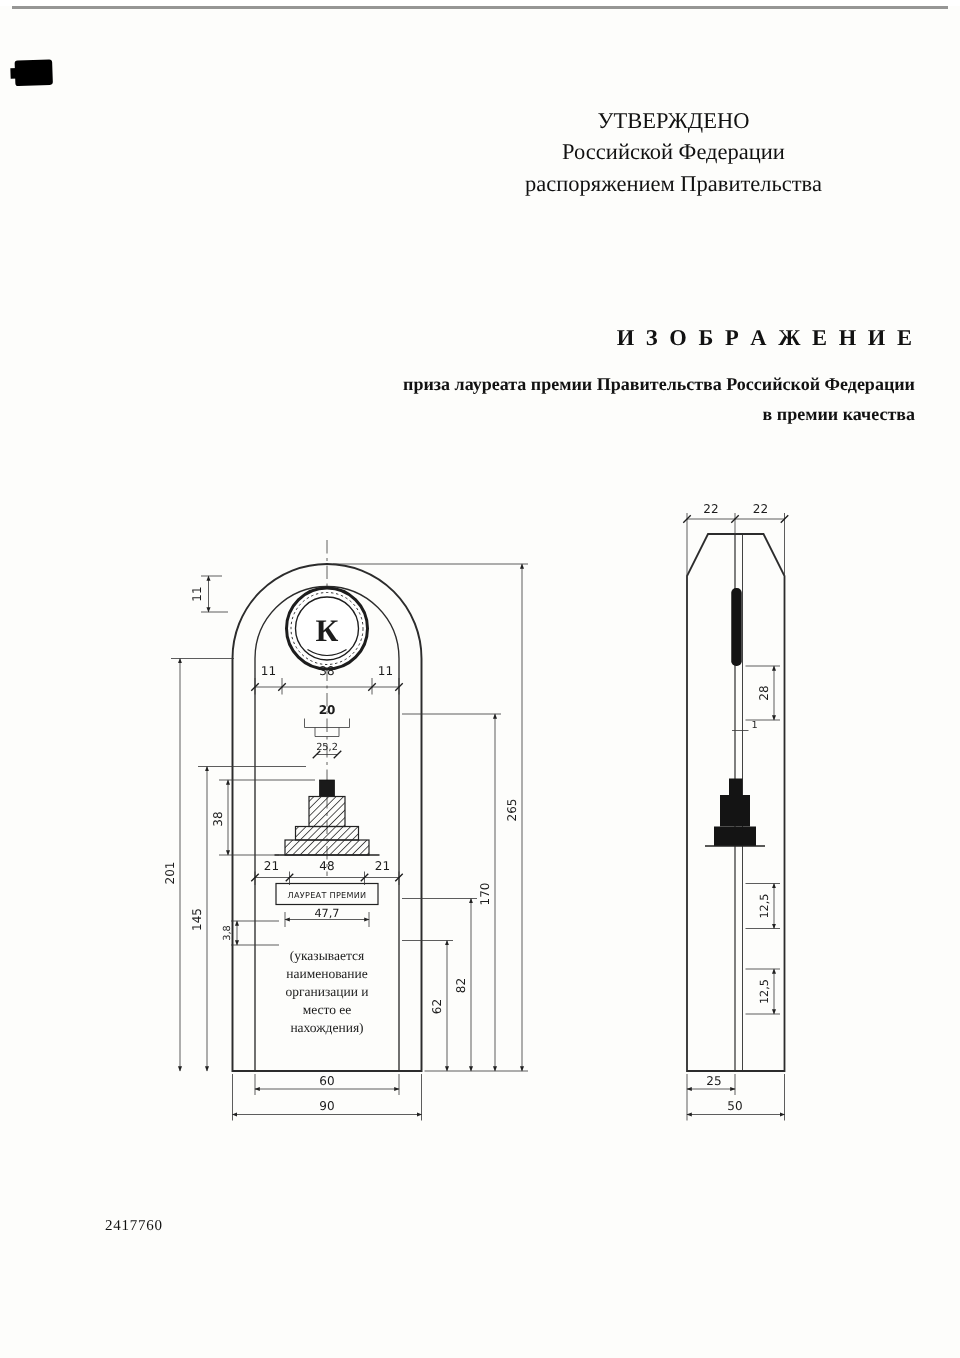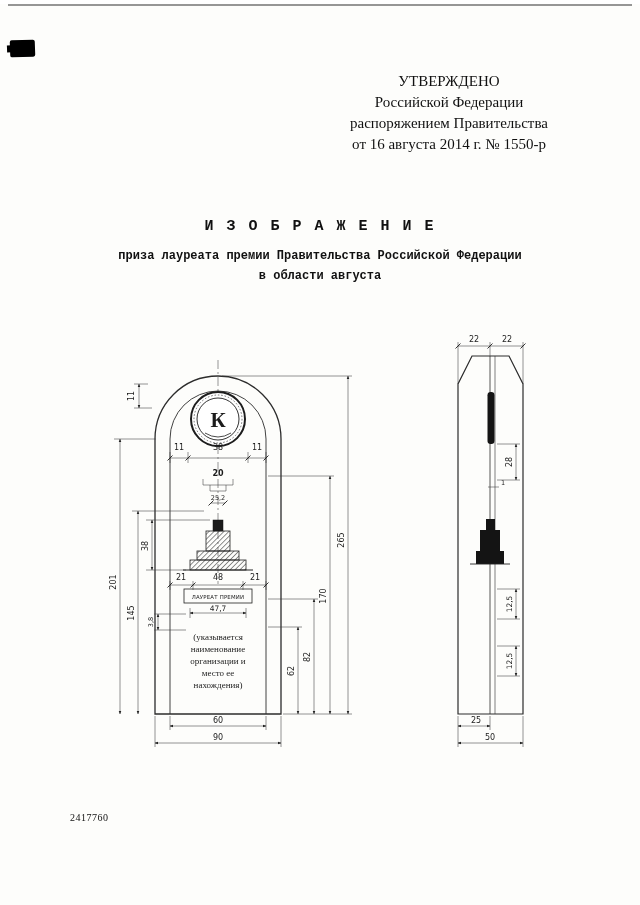--- a/index.html
+++ b/index.html
@@ -4,21 +4,21 @@
 <style>
   html,body{margin:0;padding:0;background:#ffffff;}
   .page{position:relative;width:640px;height:905px;background:#fdfdfb;overflow:hidden;
         font-family:"Liberation Serif",serif;color:#111;margin:4px auto;}
   .scanline{position:absolute;top:0;left:8px;width:624px;height:1.5px;background:#6a6a6a;opacity:.7;}
   .blot{position:absolute;left:10px;top:36px;width:25px;height:17px;background:#000;
         border-radius:2px;transform:rotate(-2deg);}
   .blot:after{content:"";position:absolute;left:-3px;top:5px;width:5px;height:7px;background:#000;}
   .approval{position:absolute;top:67px;right:70px;width:242px;text-align:center;
             font-size:15px;line-height:21px;}
-  .title{position:absolute;top:214px;left:30px;right:30px;text-align:center;font-family:Liberation Mono, monospace;}
+  .title{position:absolute;top:214px;left:30px;right:30px;text-align:right;}
   .title .t1{font-weight:bold;font-size:15px;letter-spacing:2px;}
   .title .t2{font-weight:bold;font-size:12px;line-height:20px;margin-top:11px;}
   .docnum{position:absolute;left:70px;top:808px;font-size:10px;letter-spacing:.5px;text-align:right;}
   .drawing{position:absolute;top:330px;left:0;}
   .drawing text{font-family:"DejaVu Sans",sans-serif;font-size:8px;fill:#1c1c1c;stroke:none;}
   .drawing .sm{font-size:6.5px;}
   .drawing .md{font-size:7.5px;}
   .drawing .plq{font-size:5.4px;letter-spacing:.2px;}
   .drawing .org{font-family:"Liberation Serif",serif;font-size:9px;}
   .drawing .emb{font-family:"Liberation Serif",serif;font-size:21px;font-weight:bold;}
@@ -31,28 +31,27 @@
 
 <div class="page">
 
   <div class="scanline"></div>
   <div class="blot"></div>
 
   <div class="approval">
     <div>УТВЕРЖДЕНО</div>
     <div>Российской Федерации</div>
     <div>распоряжением Правительства</div>
-    <div>от 16 августа 2014 г. № 1550-р</div>
   </div>
 
   <div class="title">
     <div class="t1">И З О Б Р А Ж Е Н И Е</div>
     <div class="t2">
       <div>приза лауреата премии Правительства Российской Федерации</div>
-      <div>в области августа</div>
+      <div>в премии качества</div>
     </div>
   </div>
 
   <svg class="drawing" width="640" height="440" viewBox="0 0 640 440" xmlns="http://www.w3.org/2000/svg">
     <defs>
       <pattern id="hatch" width="3.5" height="3.5" patternUnits="userSpaceOnUse" patternTransform="rotate(45)">
         <line x1="0" y1="0" x2="0" y2="3.5" stroke="#222" stroke-width="1"></line>
       </pattern>
       <marker id="arr" viewBox="0 0 10 10" refX="9" refY="5" markerWidth="6.5" markerHeight="6.5" orient="auto-start-reverse">
         <path d="M0,1.2 L10,5 L0,8.8 Z" fill="#222"></path>

